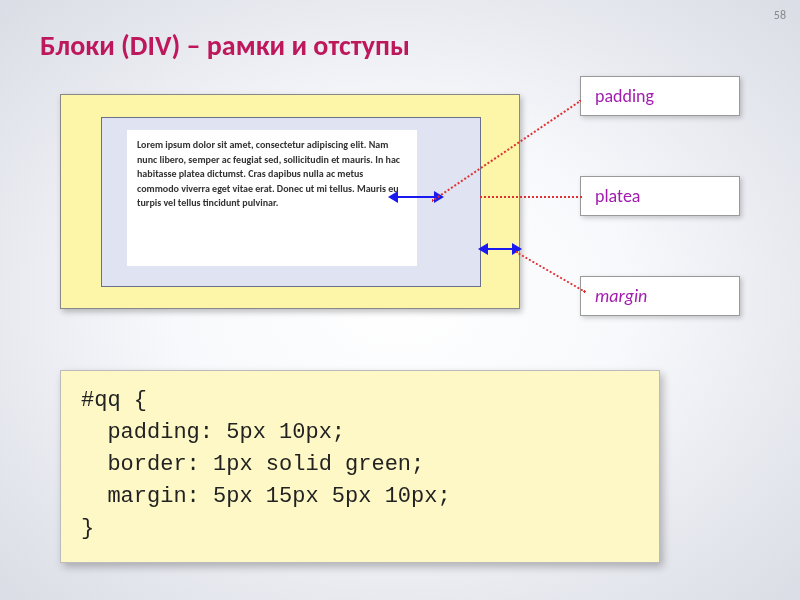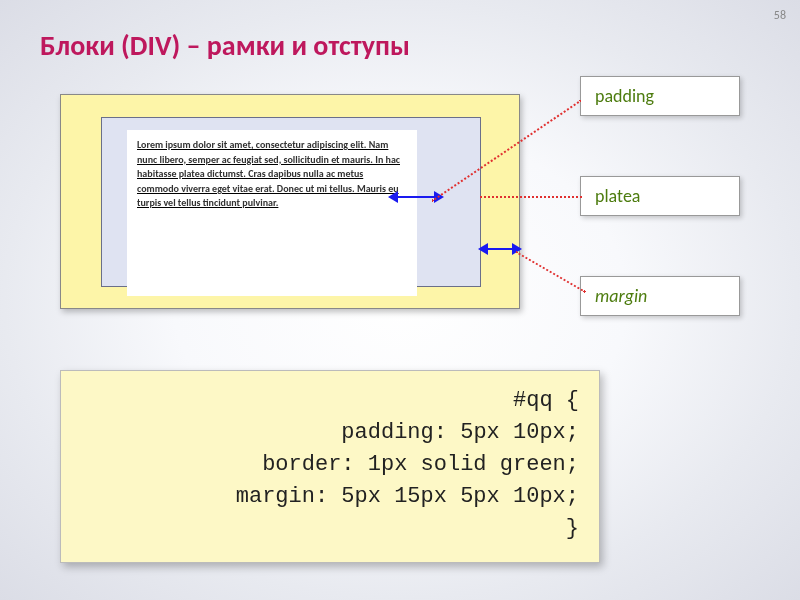--- a/index.html
+++ b/index.html
@@ -45,23 +45,22 @@
     width: 380px;
     height: 170px;
     background: #dfe3f2;
     border: 1px solid #6a6f8a;
   }
   .inner-box {
     position: absolute;
     top: 12px;
     left: 25px;
     width: 290px;
-    height: 166px;
+    height: 136px;
     background: #ffffff;
-    text-decoration: underline;
   }
   .lorem {
     padding: 8px 10px;
     font-size: 10px;
     font-family: Calibri, Arial, sans-serif;
     line-height: 1.45;
     color: #333;
     font-weight: bold;
   }
   
@@ -97,50 +96,49 @@
   
   .side-label {
     position: absolute;
     right: 60px;
     width: 160px;
     background: #ffffff;
     border: 1px solid #999;
     box-shadow: 2px 2px 5px rgba(0,0,0,0.2);
     padding: 8px 14px;
     font-size: 18px;
-    color: #4d7c0f;
+    color: #a21caf;
   }
   #label-padding { top: 76px; }
   #label-border  { top: 176px; }
   #label-margin  { top: 276px; font-style: italic; }
 
   
   .dash-line {
     position: absolute;
     border-top: 2px dotted #e03030;
     height: 0;
     transform-origin: left center;
   }
 
   
   .code-box {
     position: absolute;
     top: 370px;
     left: 60px;
-    width: 540px;
+    width: 600px;
     background: #fdf8c6;
     border: 1px solid #bbb;
     box-shadow: 3px 4px 8px rgba(0,0,0,0.25);
     padding: 14px 20px 18px 20px;
     font-family: "Courier New", Courier, monospace;
     font-size: 22px;
     line-height: 1.45;
     color: #222;
     white-space: pre;
-    text-align: right;
   }
 </style>
 </head>
 <body>
 
 <div class="page-number">58</div>
 
 <div class="title">Блоки (DIV) – рамки и отступы</div>
 
 <div class="outer-box">

